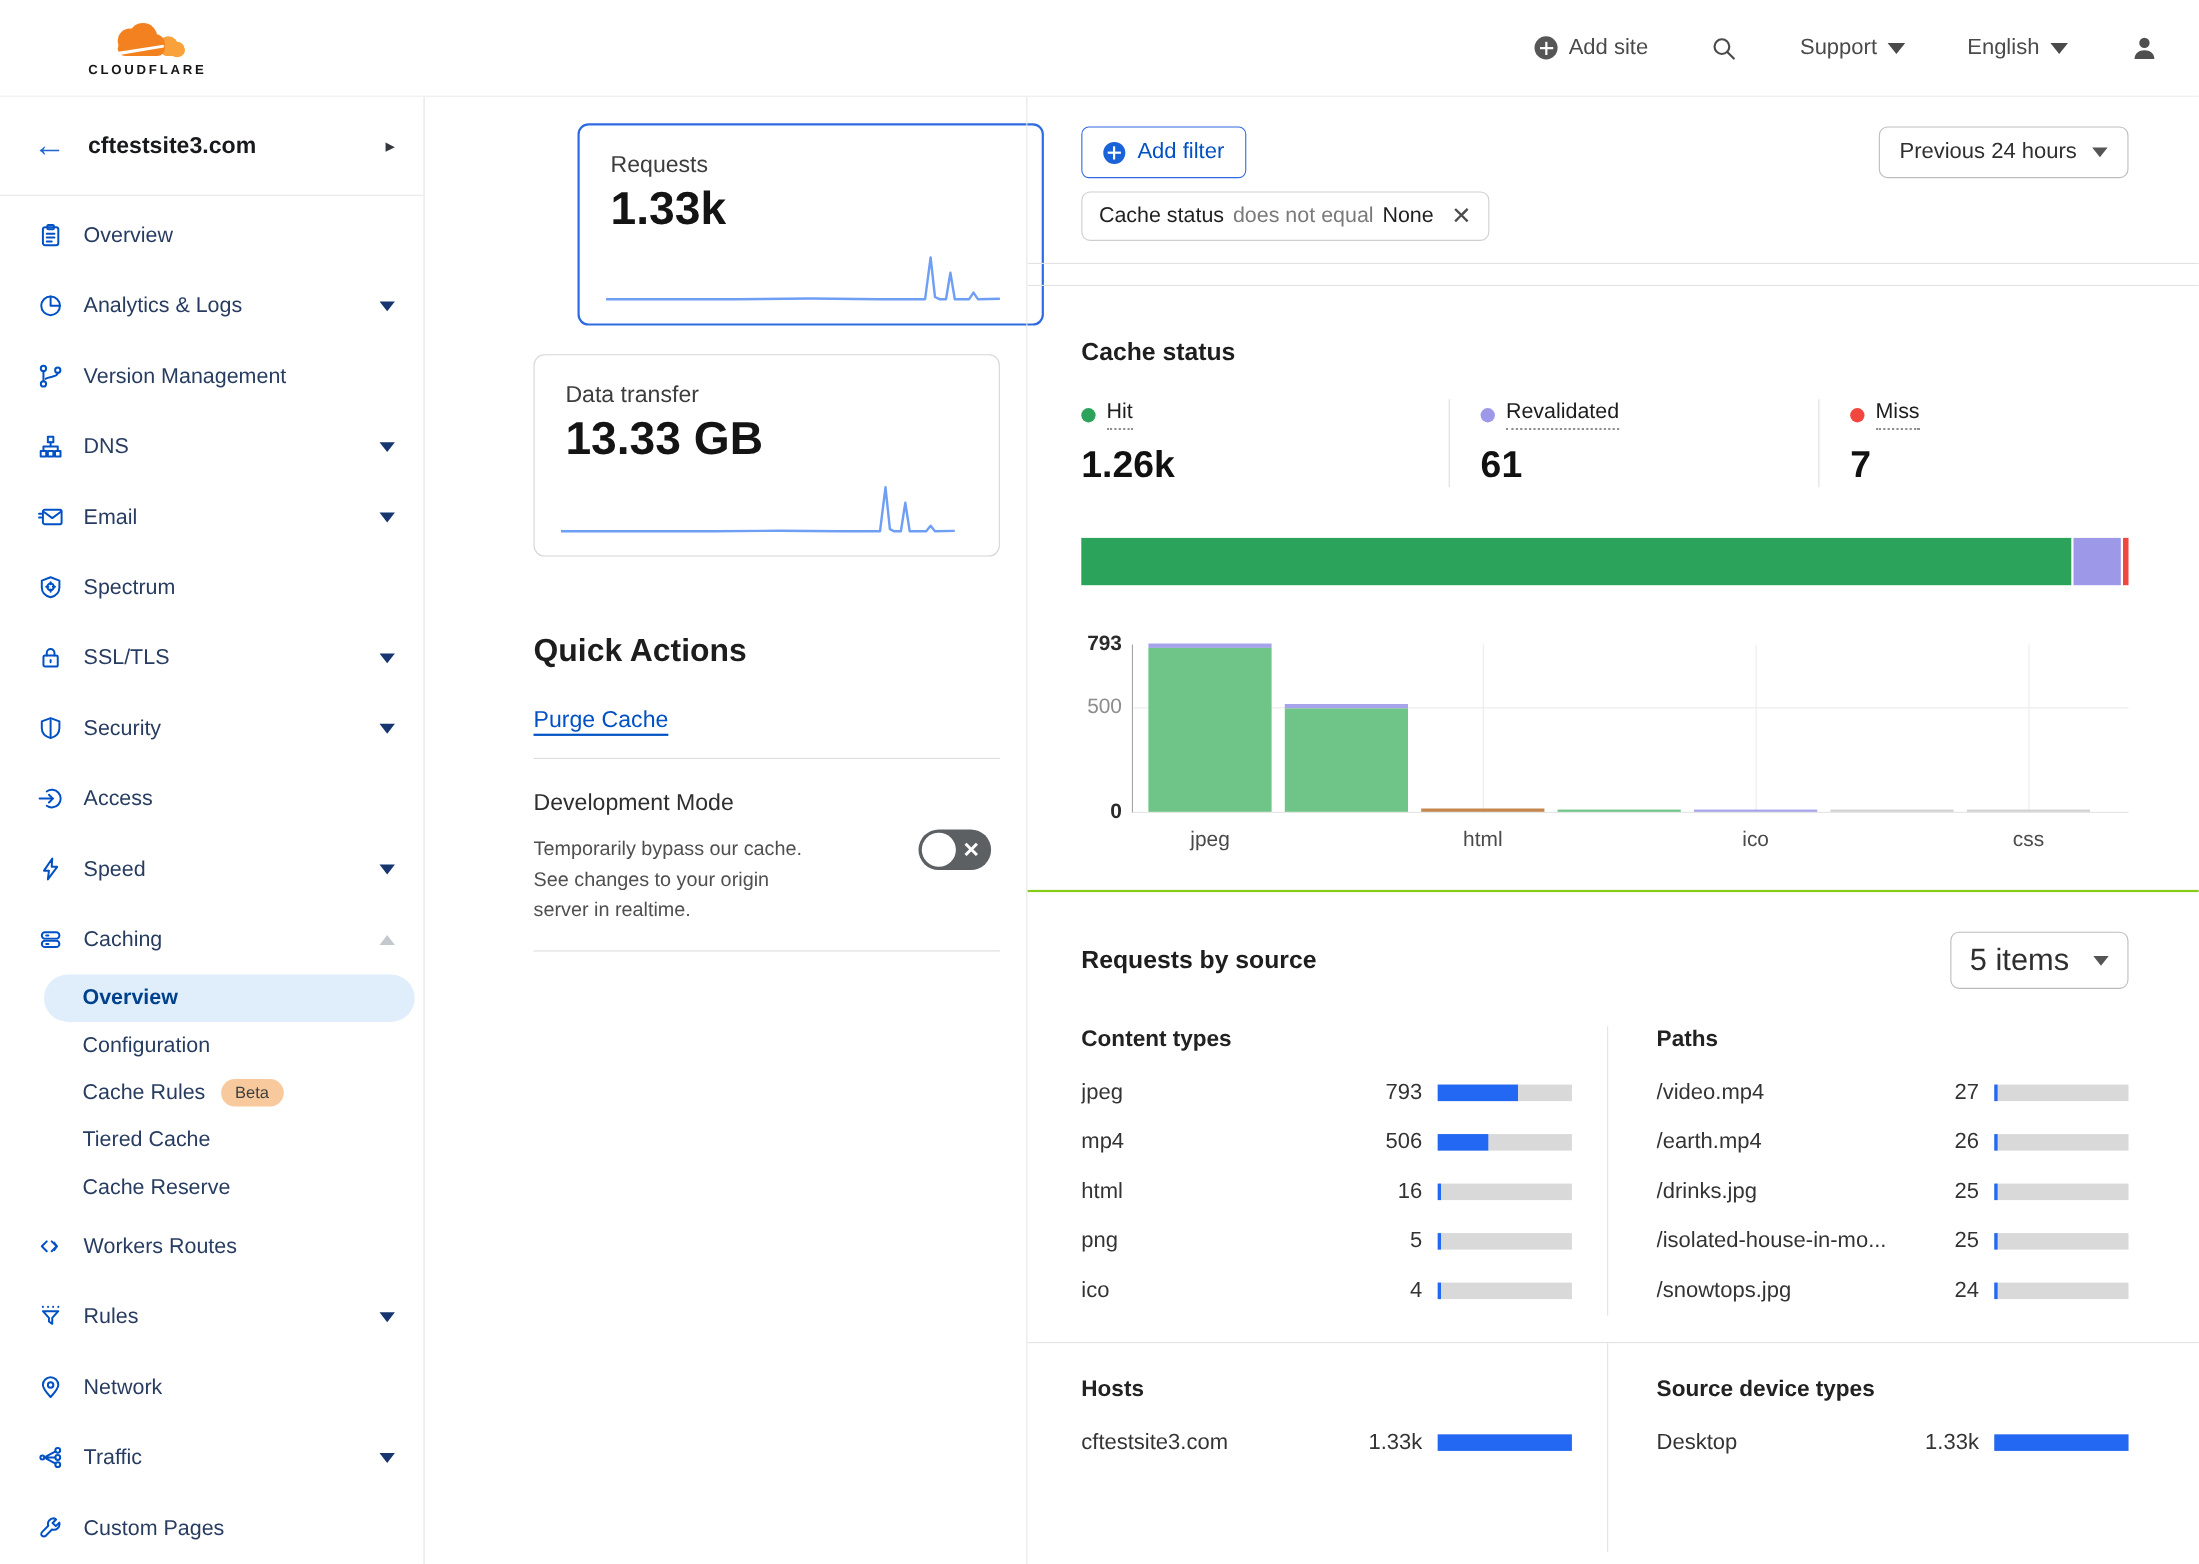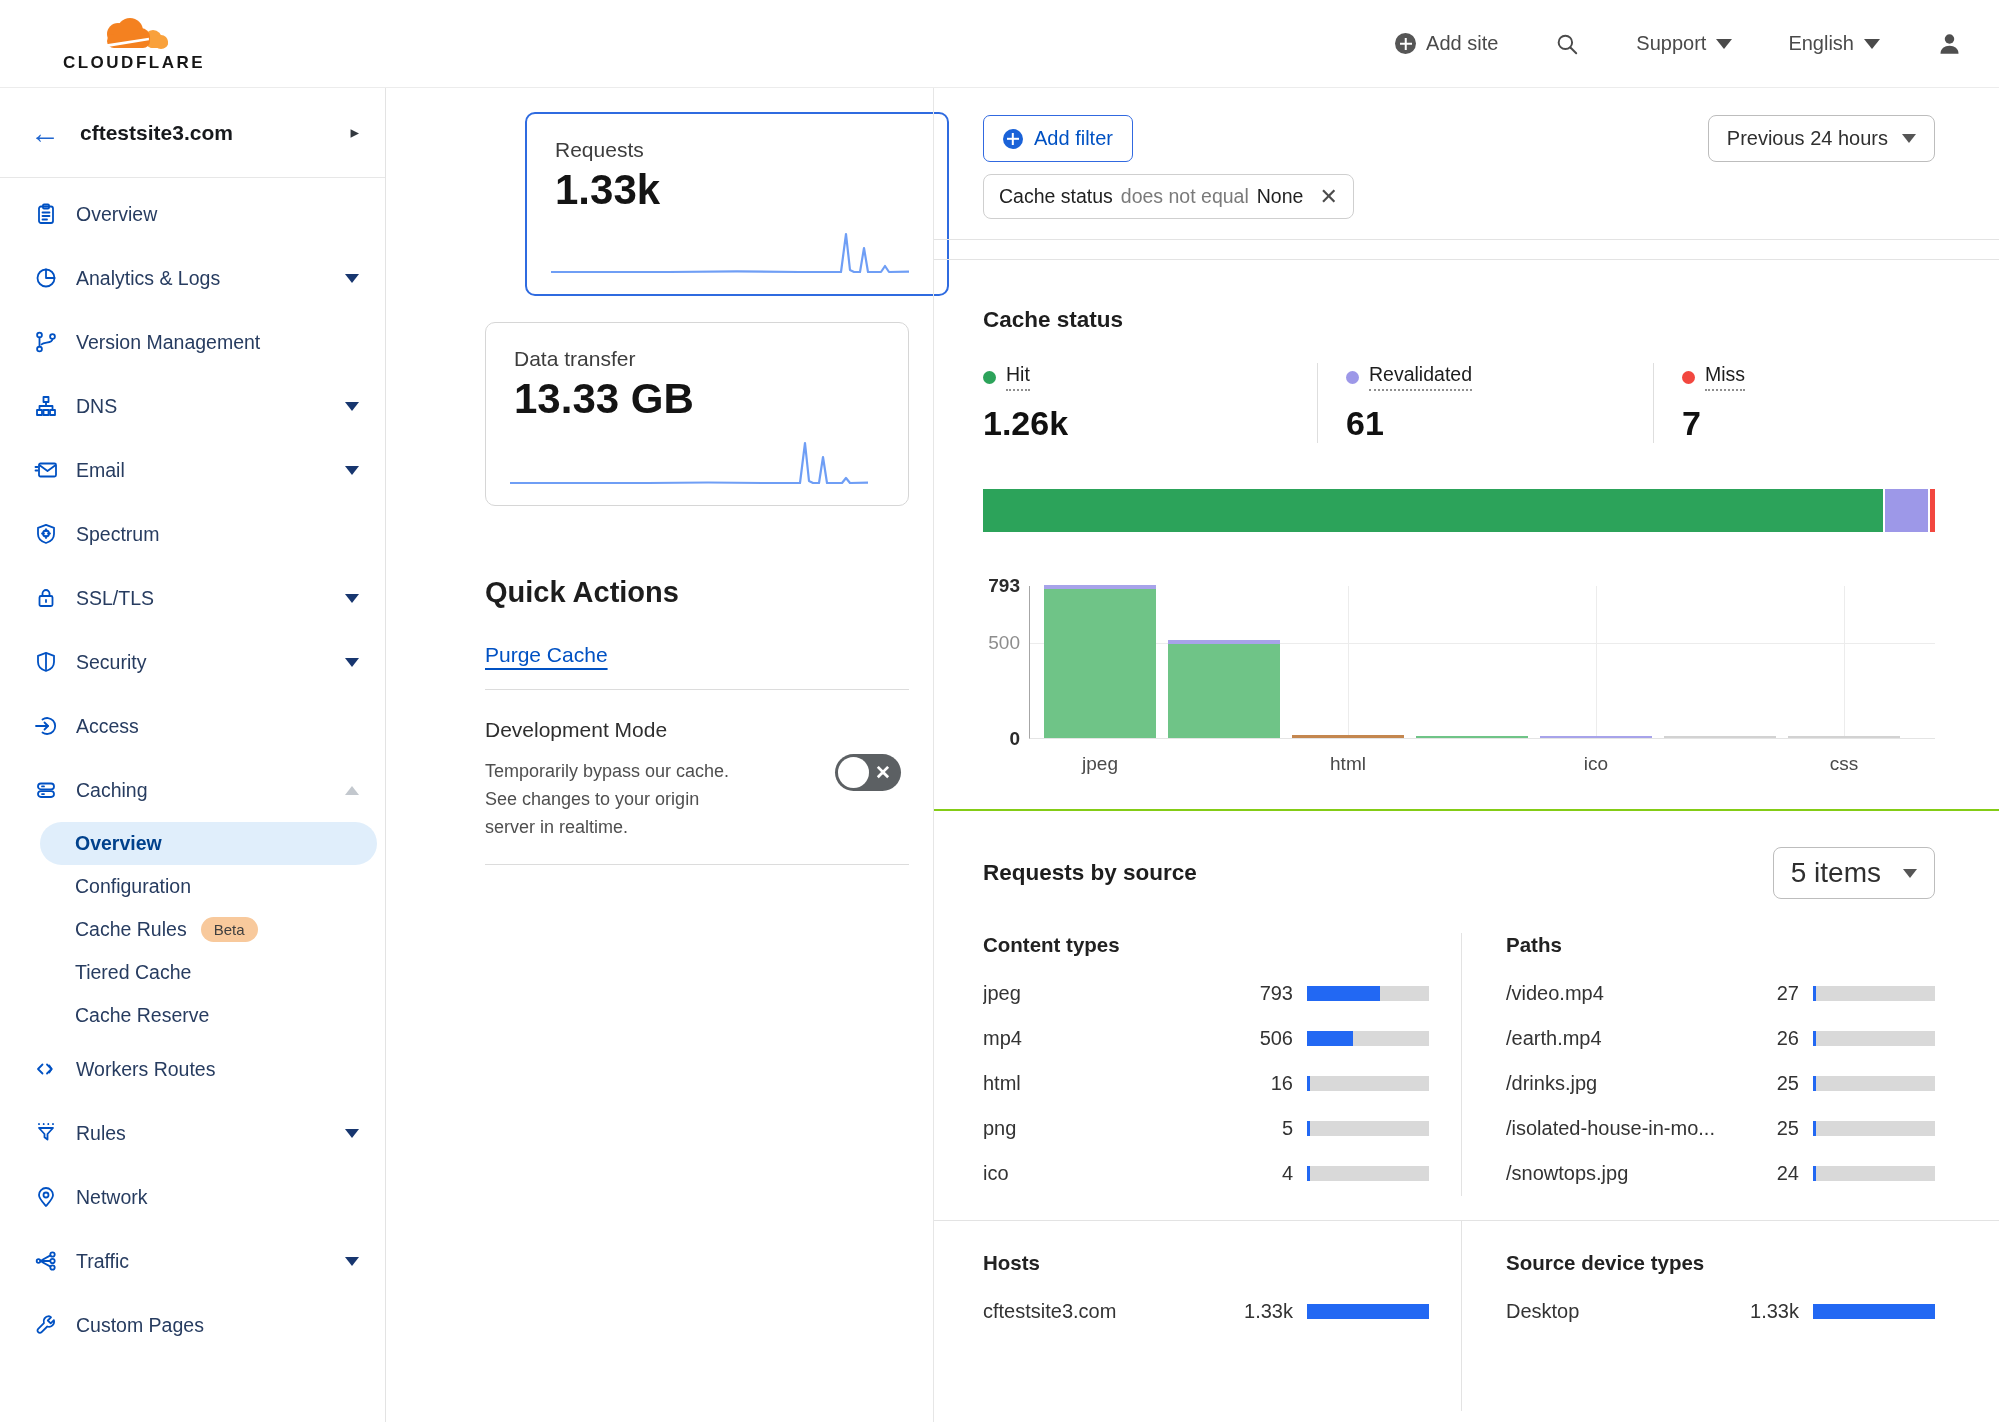--- a/index.html
+++ b/index.html
@@ -4,21 +4,21 @@
 <style>
   * { margin:0; padding:0; box-sizing:border-box; }
   html,body { background:#fff; }
   body { font-family:"Liberation Sans", sans-serif; color:#222; }
   .app { position:relative; width:1999px; height:1422px; background:#fff; overflow:hidden; }
 
   
   .header { position:absolute; top:0; left:0; right:0; height:88px; background:#fff;
             border-bottom:1px solid #ececec; display:flex; align-items:center; padding:0 36px 0 74px; }
   .logo { display:flex; flex-direction:column; align-items:center; width:120px; margin-top:2px; }
-  .logo-text { font-size:17px; font-weight:bold; letter-spacing:2.5px; color:#161616; margin-top:-2px; }
+  .logo-text { font-size:12px; font-weight:bold; letter-spacing:2.5px; color:#161616; margin-top:-2px; }
   .hdr-right { margin-left:auto; display:flex; align-items:center; gap:56px; color:#4a4a4a; font-size:20px; }
   .hdr-item { display:flex; align-items:center; gap:10px; cursor:pointer; white-space:nowrap; }
   .tri-down { width:0; height:0; border-left:8px solid transparent; border-right:8px solid transparent;
               border-top:10px solid #4a4a4a; display:inline-block; }
   .plus-circle { width:21px; height:21px; border-radius:50%; background:#565656; position:relative; display:inline-block; }
   .plus-circle::before, .plus-circle::after { content:""; position:absolute; background:#fff; }
   .plus-circle::before { left:50%; top:4.5px; bottom:4.5px; width:2.5px; transform:translateX(-50%); }
   .plus-circle::after  { top:50%; left:4.5px; right:4.5px; height:2.5px; transform:translateY(-50%); }
 
   
@@ -288,20 +288,29 @@
         <span class="nicon">
           <svg width="24" height="24" viewBox="0 0 24 24">
               <path d="M8.5 5.5 a8 8 0 1 1 0 13"></path>
               <line x1="2" y1="12" x2="14" y2="12"></line>
               <path d="M10.5 8.5 L14 12 l-3.5 3.5"></path>
             </svg>
         </span>
         <span class="nlabel">Access</span>
       </div>
 
+      <div class="nitem">
+        <span class="nicon">
+          <svg width="24" height="24" viewBox="0 0 24 24">
+              <path d="M13.5 2.5 L6 13.5 h4.5 L9.5 21.5 L18 10 h-5 Z"></path>
+            </svg>
+        </span>
+        <span class="nlabel">Speed</span>
+        <span class="nchev"></span>
+      </div>
 
       <div class="nitem">
         <span class="nicon">
           <svg width="24" height="24" viewBox="0 0 24 24">
               <rect x="4" y="5.5" width="16" height="5.8" rx="2.9"></rect>
               <rect x="4" y="13.2" width="16" height="5.8" rx="2.9"></rect>
               <line x1="8" y1="8.4" x2="10" y2="8.4"></line>
               <line x1="8" y1="16.1" x2="10" y2="16.1"></line>
             </svg>
         </span>

